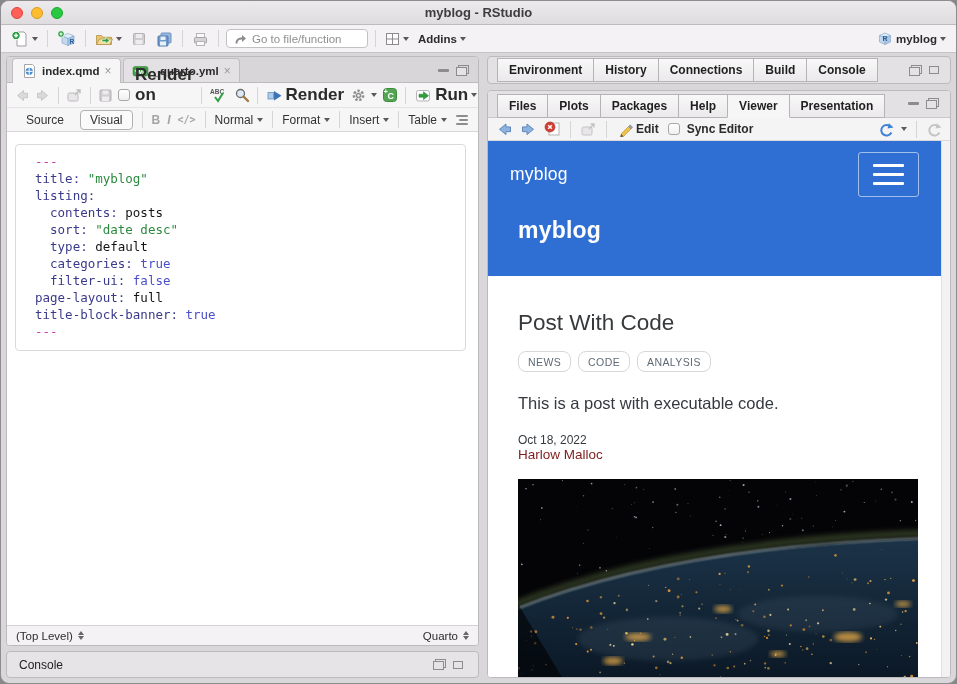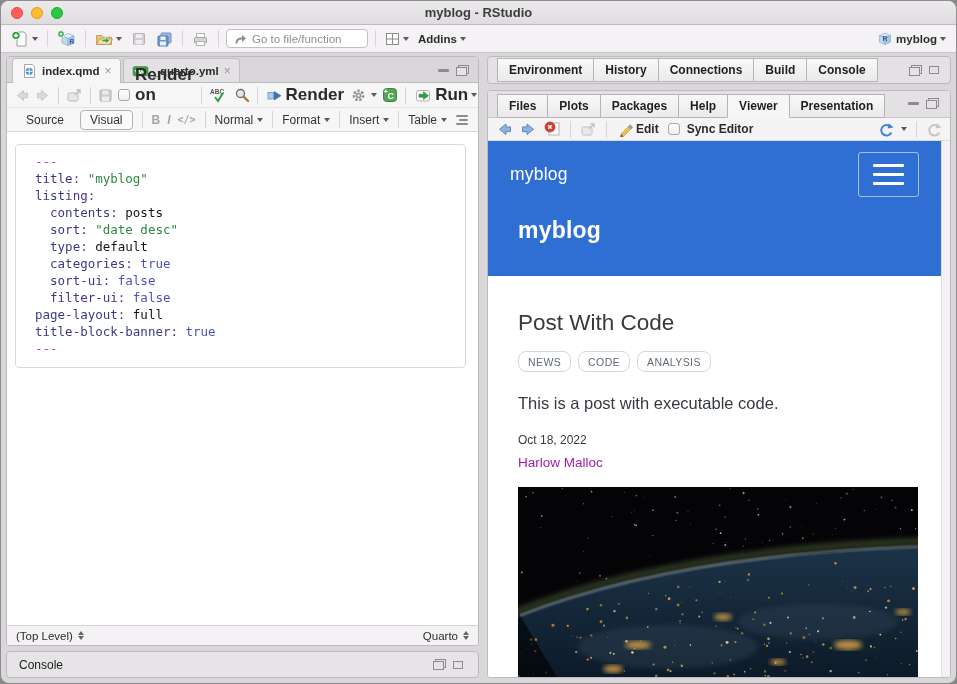--- a/index.html
+++ b/index.html
@@ -122,21 +122,21 @@
   .banner { background:var(--blog-primary); padding:10px 30px 32px 30px; }
   .banner-title { color:#fff; font-size:23px; font-weight:bold; letter-spacing:0.2px; }
 
   .post { padding:34px 17px 0 30px; }
   .post-title { font-size:22.5px; font-weight:normal; color:#373a3c; }
   .badges { display:flex; gap:7px; margin-top:15px; }
   .badge { font-size:10.5px; color:#5f6a75; border:1px solid #d7d7d7; border-radius:8px;
            padding:4px 9px 3px 9px; letter-spacing:0.4px; background:#fff; }
   .post-desc { margin-top:22px; font-size:16.5px; color:#343a40; }
   .post-date { margin-top:20px; font-size:12px; color:#343a40; }
-  .post-author { margin-top:8px; font-size:13.5px; color:#a21caf; }
+  .post-author { font-size:13.5px; color:#7f1d1d; }
   .photo { margin-top:17px; width:400px; height:200px; }
 
   .icon { display:inline-flex; align-items:center; justify-content:center; flex:0 0 auto; }
 </style>
 </head>
 <body>
 
 <div class="window">
 
   <div class="titlebar">
@@ -397,21 +397,20 @@
 
         <div class="code-area">
           <div class="code-block">
               <div class="code-line"><span class="tok-delim">---</span></div>
               <div class="code-line"><span class="tok-key">title: </span><span class="tok-str">"myblog"</span></div>
               <div class="code-line"><span class="tok-key">listing:</span></div>
               <div class="code-line"><span class="tok-key">  contents: </span><span class="tok-plain">posts</span></div>
               <div class="code-line"><span class="tok-key">  sort: </span><span class="tok-str">"date desc"</span></div>
               <div class="code-line"><span class="tok-key">  type: </span><span class="tok-plain">default</span></div>
               <div class="code-line"><span class="tok-key">  categories: </span><span class="tok-bool">true</span></div>
-              <div class="code-line"><span class="tok-key">  sort-ui: </span><span class="tok-bool">false</span></div>
               <div class="code-line"><span class="tok-key">  filter-ui: </span><span class="tok-bool">false</span></div>
               <div class="code-line"><span class="tok-key">page-layout: </span><span class="tok-plain">full</span></div>
               <div class="code-line"><span class="tok-key">title-block-banner: </span><span class="tok-bool">true</span></div>
               <div class="code-line"><span class="tok-delim">---</span></div>
             </div>
         </div>
 
         <div class="statusbar">
           <span class="status-item">
             <span>(Top Level)</span>

